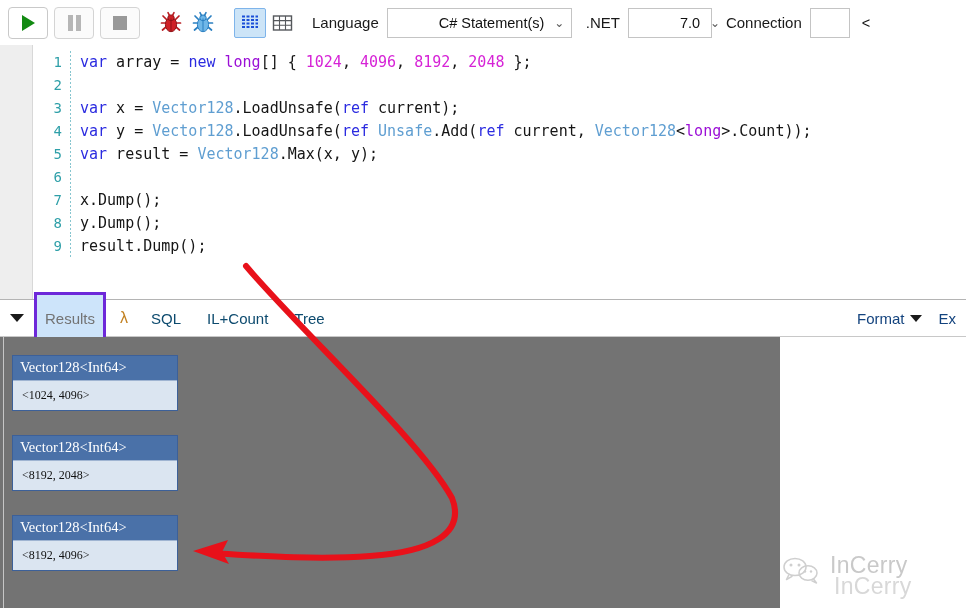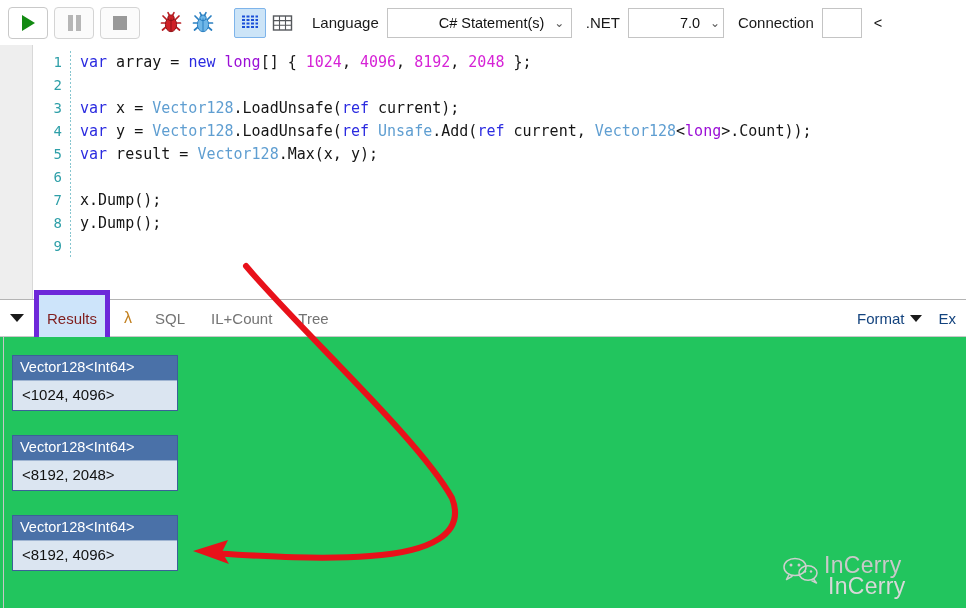--- a/index.html
+++ b/index.html
@@ -76,21 +76,21 @@
     font-size: 14.5px; color: #111;
     white-space: nowrap;
     flex: 0 0 auto;
   }
   .tb-combo .cv { flex: 1 1 auto; margin-left: 44px; }
   .tb-combo .chev {
     margin-left: 10px; margin-right: 4px;
     color: #5a5a5a; font-size: 12px; line-height: 1;
   }
   .cw-lang { width: 185px; }
-  .cw-net  { width: 96px; }
+  .cw-net  { width: 84px; }
   .cw-conn { width: 40px; }
 
   
   .editor {
     position: absolute; left: 0; top: 45px;
     width: 966px; height: 255px;
     background: #ffffff;
     border-bottom: 1px solid #b4b4b4;
     overflow: hidden;
   }
@@ -141,30 +141,30 @@
   }
   .tri-down {
     margin: 0 10px 0 10px;
     width: 0; height: 0;
     border-left: 7px solid transparent;
     border-right: 7px solid transparent;
     border-top: 8px solid #1a1a1a;
     flex: 0 0 auto;
   }
   .tab {
-    font-size: 15px; color: #737373;
+    font-size: 15px; color: #0c4a6e;
     padding: 2px 9px;
     margin-right: 8px;
     white-space: nowrap;
     flex: 0 0 auto;
   }
   .tab.active {
     background: #cde4fa;
-    border: 5px solid #6d28d9;
-    color: #7f1d1d;
+    border: 3px solid #6d28d9;
+    color: #737373;
     padding: 15px 8px;
   }
   .tab.lam { color: #c28020; font-size: 16px; padding: 2px 6px; }
   .tabbar-right {
     margin-left: auto;
     display: flex; align-items: center;
     padding-right: 4px;
     flex: 0 0 auto;
   }
   .tr-item {
@@ -175,23 +175,24 @@
     width: 0; height: 0;
     border-left: 6px solid transparent;
     border-right: 6px solid transparent;
     border-top: 7px solid #1a1a1a;
     margin-right: 16px;
   }
 
   
   .results {
     position: absolute; left: 0; top: 337px;
-    width: 966px; height: 271px;
-    background: #22c55e;
+    width: 780px; height: 271px;
+    background: #737373;
     overflow: hidden;
+    font-family: Liberation Serif, serif;
   }
   .res-border {
     position: absolute; left: 3px; top: 0;
     width: 1px; height: 271px;
     background: #c6c6c6;
   }
   .vbox {
     position: absolute; left: 12px;
     width: 166px;
     border: 1px solid #3c6099;
@@ -200,21 +201,21 @@
     background: #4a71a8;
     color: #ffffff;
     font-size: 14.5px;
     padding: 3px 7px 4px 7px;
     white-space: nowrap;
     line-height: 17px;
   }
   .vbox .vval {
     background: #dbe5f1;
     color: #111111;
-    font-size: 15px;
+    font-size: 12px;
     padding: 5px 7px 6px 9px;
     white-space: nowrap;
     border-top: 1px solid #9fb4d2;
     line-height: 18px;
   }
 
   
   .arrow-layer {
     position: absolute; left: 0; top: 0;
     width: 966px; height: 608px;
@@ -226,20 +227,21 @@
     position: absolute; left: 780px; top: 556px;
     width: 186px; height: 52px;
     display: flex; align-items: flex-start;
   }
   .wm-text {
     position: relative;
     font-size: 23px;
     line-height: 21px;
     color: #c9c9c9;
     letter-spacing: 0.3px;
+    margin-left: 6px;
     margin-top: -1px;
   }
   .wm-text .l2 { color: #d8d8d8; display: block; margin-left: 4px; }
 </style>
 </head>
 <body>
 
 <div id="app">
 
   <div class="toolbar">
@@ -340,21 +342,21 @@
     <div class="gutter-gray"></div>
     <div class="code-rows" id="code-rows">
         <div class="crow"><span class="lnum">1</span><span class="guide"></span><span class="ctext"><span class="kw">var</span><span> array = </span><span class="kw">new</span><span> </span><span class="kw2">long</span><span>[] { </span><span class="num">1024</span><span>, </span><span class="num">4096</span><span>, </span><span class="num">8192</span><span>, </span><span class="num">2048</span><span> };</span></span></div>
         <div class="crow"><span class="lnum">2</span><span class="guide"></span></div>
         <div class="crow"><span class="lnum">3</span><span class="guide"></span><span class="ctext"><span class="kw">var</span><span> x = </span><span class="typ">Vector128</span><span>.LoadUnsafe(</span><span class="kw">ref</span><span> current);</span></span></div>
         <div class="crow"><span class="lnum">4</span><span class="guide"></span><span class="ctext"><span class="kw">var</span><span> y = </span><span class="typ">Vector128</span><span>.LoadUnsafe(</span><span class="kw">ref</span><span> </span><span class="typ">Unsafe</span><span>.Add(</span><span class="kw">ref</span><span> current, </span><span class="typ">Vector128</span><span>&lt;</span><span class="kw2">long</span><span>&gt;.Count));</span></span></div>
         <div class="crow"><span class="lnum">5</span><span class="guide"></span><span class="ctext"><span class="kw">var</span><span> result = </span><span class="typ">Vector128</span><span>.Max(x, y);</span></span></div>
         <div class="crow"><span class="lnum">6</span><span class="guide"></span><span class="ctext"></span></div>
         <div class="crow"><span class="lnum">7</span><span class="guide"></span><span class="ctext"><span>x.Dump();</span></span></div>
         <div class="crow"><span class="lnum">8</span><span class="guide"></span><span class="ctext"><span>y.Dump();</span></span></div>
-        <div class="crow"><span class="lnum">9</span><span class="guide"></span></div>
+        <div class="crow"><span class="lnum">9</span><span class="guide"></span><span class="ctext"><span>result.Dump();</span></span></div>
       </div>
   </div>
 
   <div class="tabbar">
     <span class="tri-down"></span>
     <div id="tabs-host" style="display:flex;align-items:center;">
         <div class="tab active">Results</div>
         <div class="tab lam">λ</div>
         <div class="tab">SQL</div>
         <div class="tab">IL+Count</div>

